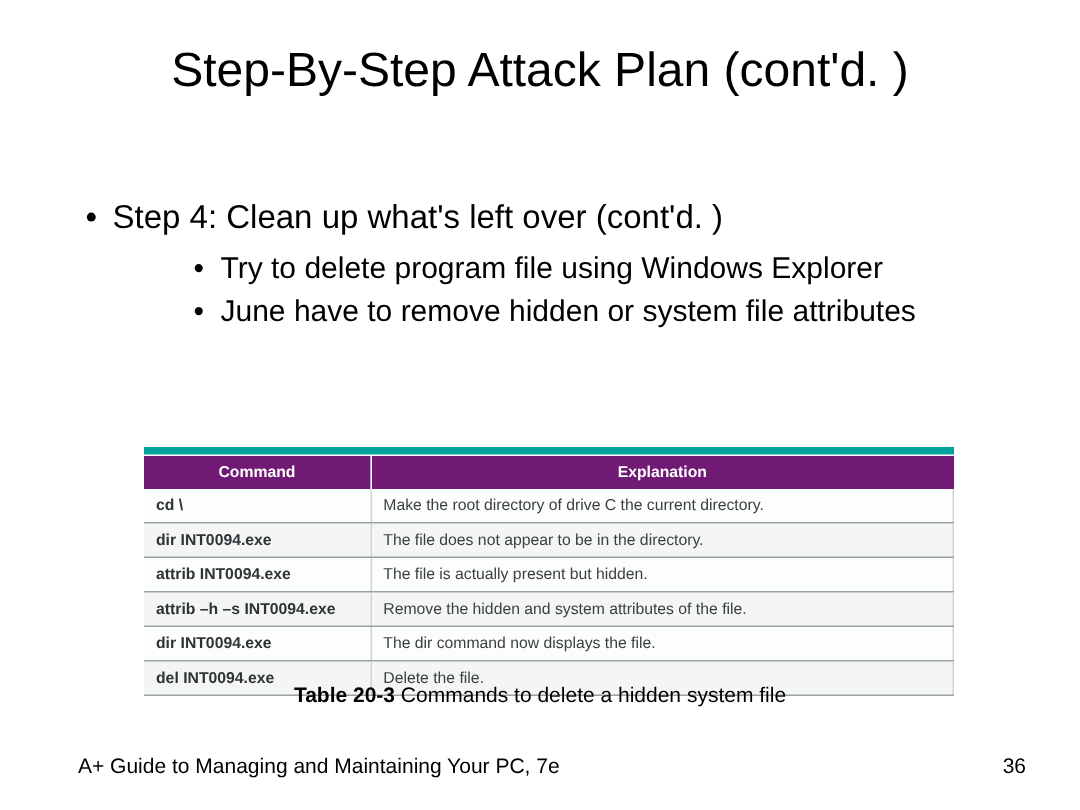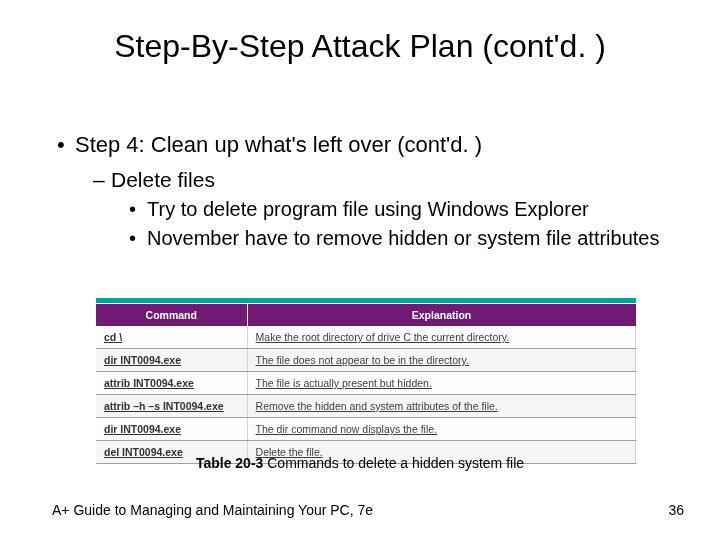--- a/index.html
+++ b/index.html
@@ -62,21 +62,20 @@
     padding: 5px 8px;
     border-right: 1px solid #fff;
   }
   table.cmd th:last-child { border-right: none; }
   table.cmd td {
     padding: 5px 8px;
     border-bottom: 1px solid #9aa0a3;
     border-right: 1px solid #d0d4d6;
     color: #3b3f42;
     font-family: Arial, Helvetica, sans-serif;
-    text-decoration: underline;
   }
   table.cmd col.col-cmd { width: 28%; }
   table.cmd col.col-exp { width: 72%; }
   table.cmd tbody tr:nth-child(even) td { background: #f4f6f6; }
   table.cmd tbody tr:nth-child(odd) td { background: #fcfdfd; }
   table.cmd td.cmd-cell { font-weight: bold; color:#2f3336; }
   .top-accent {
     height: 5px;
     background: #00a39a;
     border-bottom: 1px solid #fff;
@@ -109,28 +108,25 @@
 <body>
 
 <div class="slide">
 
   <div class="title">Step-By-Step Attack Plan (cont'd. )</div>
 
   <div class="bullets">
     <div class="b1">
       <span class="dot">•</span><span>Step 4: Clean up what's left over (cont'd. )</span>
     </div>
-    <div class="b2">
-      <span class="dash">–</span><span>Delete files</span>
-    </div>
     <div class="b3">
       <span class="dot2">•</span><span>Try to delete program file using Windows Explorer</span>
     </div>
     <div class="b3">
-      <span class="dot2">•</span><span>November have to remove hidden or system file attributes</span>
+      <span class="dot2">•</span><span>June have to remove hidden or system file attributes</span>
     </div>
   </div>
 
   <div class="table-wrap">
     <div class="top-accent"></div>
     <table class="cmd">
       <colgroup>
         <col class="col-cmd">
           <col class="col-exp">
       </colgroup>

